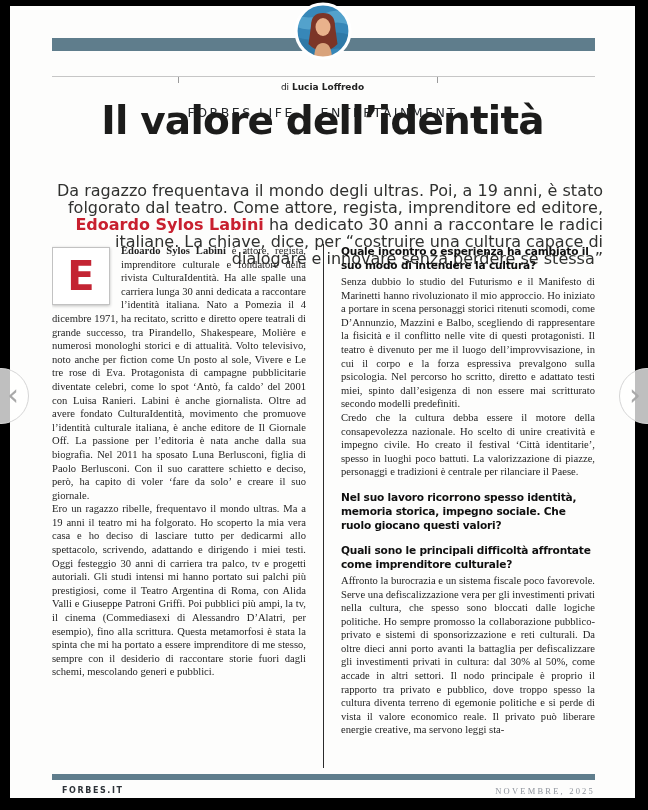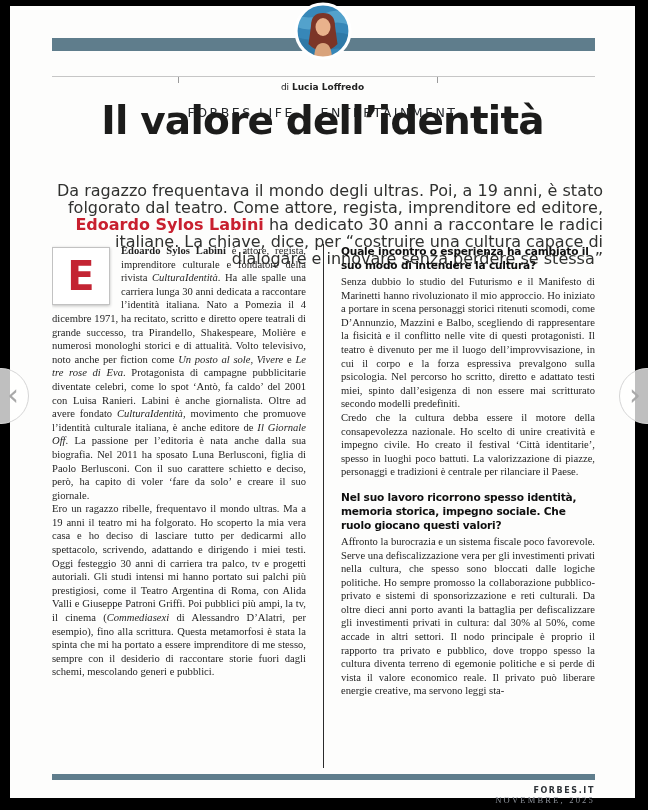--- a/index.html
+++ b/index.html
@@ -57,36 +57,35 @@
   }
   .col-left{padding-right:17px;}
   .col-right{padding-left:17px;border-left:1px solid #2b2b2b;}
   .block{margin:0;}
   .block.question{
     font-family:"DejaVu Sans","Liberation Sans",sans-serif;
     font-weight:bold;font-size:10.6px;line-height:14px;letter-spacing:-0.2px;
     color:#0f0f0f;text-align:left;margin:11px 0 3px 0;
   }
   .col .block.question:first-child{margin-top:0;}
-  .block .i{font-style:italic;}
+  .block .i{}
   .block .b{font-weight:bold;}
   .dropcap-box{
     float:left;width:56px;height:56px;background:#fff;
     border:1px solid #c2c2c2;box-shadow:0 1px 3px rgba(0,0,0,.25);
     color:#c32433;font-family:"DejaVu Sans","Liberation Sans",sans-serif;
     font-weight:bold;font-size:40px;line-height:56px;text-align:center;
     margin:3px 11px 3px 0;
   }
   
   .bottom-band{position:absolute;left:42px;right:40px;bottom:18px;height:6px;background:#5f7d8c;}
   .footer{
     position:absolute;left:52px;right:40px;top:780px;
-    display:flex;justify-content:space-between;align-items:flex-end;
+    display:flex;justify-content:space-between;align-items:flex-start;
     font-family:"DejaVu Sans","Liberation Sans",sans-serif;
-    flex-direction:column;
   }
   .footer .site{font-weight:bold;font-size:8px;letter-spacing:1.6px;color:#2e3338;}
   .footer .issue{font-size:8.5px;letter-spacing:2.2px;color:#8e939b;font-family:Liberation Serif, serif;}
   
   .nav{
     position:absolute;width:56px;height:56px;border-radius:50%;
     border:1px solid #d6d6d6;background:rgba(255,255,255,.75);
     color:#a9a9a9;cursor:pointer;padding:0;z-index:6;
   }
   .nav span{position:absolute;top:50%;transform:translateY(-54%);font-size:30px;line-height:1;
@@ -142,20 +141,21 @@
   <div class="columns">
     <div class="col col-left">
         <div class="block lead"><div class="dropcap-box">E</div><span class="b ">Edoardo Sylos Labini</span><span class=""> è attore, regista, imprenditore culturale e fondatore della rivista </span><span class="i ">CulturaIdentità</span><span class="">. Ha alle spalle una carriera lunga 30 anni dedicata a raccontare l’identità italiana. Nato a Pomezia il 4 dicembre 1971, ha recitato, scritto e diretto opere teatrali di grande successo, tra Pirandello, Shakespeare, Molière e numerosi monologhi storici e di attualità. Volto televisivo, noto anche per fiction come </span><span class="i ">Un posto al sole</span><span class="">, </span><span class="i ">Vivere</span><span class=""> e </span><span class="i ">Le tre rose di Eva</span><span class="">. Protagonista di campagne pubblicitarie diventate celebri, come lo spot ‘Antò, fa caldo’ del 2001 con Luisa Ranieri. Labini è anche giornalista. Oltre ad avere fondato </span><span class="i ">CulturaIdentità</span><span class="">, movimento che promuove l’identità culturale italiana, è anche editore de </span><span class="i ">Il Giornale Off</span><span class="">. La passione per l’editoria è nata anche dalla sua biografia. Nel 2011 ha sposato Luna Berlusconi, figlia di Paolo Berlusconi. Con il suo carattere schietto e deciso, però, ha capito di voler ‘fare da solo’ e creare il suo giornale.</span></div>
         <div class="block answer"><span class="">Ero un ragazzo ribelle, frequentavo il mondo ultras. Ma a 19 anni il teatro mi ha folgorato. Ho scoperto la mia vera casa e ho deciso di lasciare tutto per dedicarmi allo spettacolo, scrivendo, adattando e dirigendo i miei testi. Oggi festeggio 30 anni di carriera tra palco, tv e progetti autoriali. Gli studi intensi mi hanno portato sui palchi più prestigiosi, come il Teatro Argentina di Roma, con Alida Valli e Giuseppe Patroni Griffi. Poi pubblici più ampi, la tv, il cinema (</span><span class="i ">Commediasexi</span><span class=""> di Alessandro D’Alatri, per esempio), fino alla scrittura. Questa metamorfosi è stata la spinta che mi ha portato a essere imprenditore di me stesso, sempre con il desiderio di raccontare storie fuori dagli schemi, mescolando generi e pubblici.</span></div>
       </div>
     <div class="col col-right">
         <div class="block question"><span class="">Quale incontro o esperienza ha cambiato il suo modo di intendere la cultura?</span></div>
         <div class="block answer"><span class="">Senza dubbio lo studio del Futurismo e il Manifesto di Marinetti hanno rivoluzionato il mio approccio. Ho iniziato a portare in scena personaggi storici ritenuti scomodi, come D’Annunzio, Mazzini e Balbo, scegliendo di rappresentare la fisicità e il conflitto nelle vite di questi protagonisti. Il teatro è divenuto per me il luogo dell’improvvisazione, in cui il corpo e la forza espressiva prevalgono sulla psicologia. Nel percorso ho scritto, diretto e adattato testi miei, spinto dall’esigenza di non essere mai scritturato secondo modelli predefiniti.</span></div>
         <div class="block answer"><span class="">Credo che la cultura debba essere il motore della consapevolezza nazionale. Ho scelto di unire creatività e impegno civile. Ho creato il festival ‘Città identitarie’, spesso in luoghi poco battuti. La valorizzazione di piazze, personaggi e tradizioni è centrale per rilanciare il Paese.</span></div>
         <div class="block question"><span class="">Nel suo lavoro ricorrono spesso identità, memoria storica, impegno sociale. Che ruolo giocano questi valori?</span></div>
+        <div class="block question"><span class="">Quali sono le principali difficoltà affrontate come imprenditore culturale?</span></div>
         <div class="block answer"><span class="">Affronto la burocrazia e un sistema fiscale poco favorevole. Serve una defiscalizzazione vera per gli investimenti privati nella cultura, che spesso sono bloccati dalle logiche politiche. Ho sempre promosso la collaborazione pubblico-privato e sistemi di sponsorizzazione e reti culturali. Da oltre dieci anni porto avanti la battaglia per defiscalizzare gli investimenti privati in cultura: dal 30% al 50%, come accade in altri settori. Il nodo principale è proprio il rapporto tra privato e pubblico, dove troppo spesso la cultura diventa terreno di egemonie politiche e si perde di vista il valore economico reale. Il privato può liberare energie creative, ma servono leggi sta-</span></div>
       </div>
   </div>
 
   <div class="bottom-band"></div>
 
   <div class="footer">
     <span class="site">FORBES.IT</span>
     <span class="issue">NOVEMBRE, 2025</span>
   </div>

